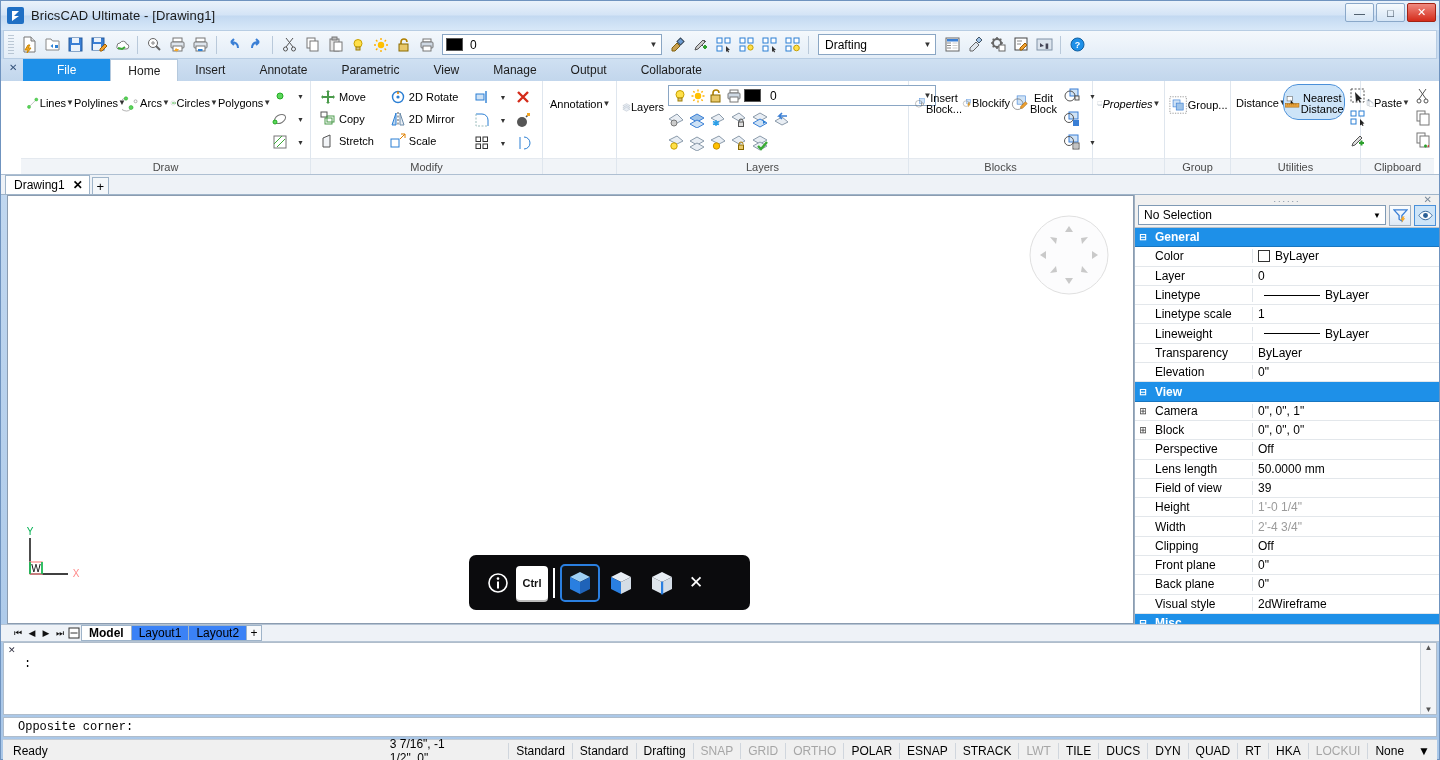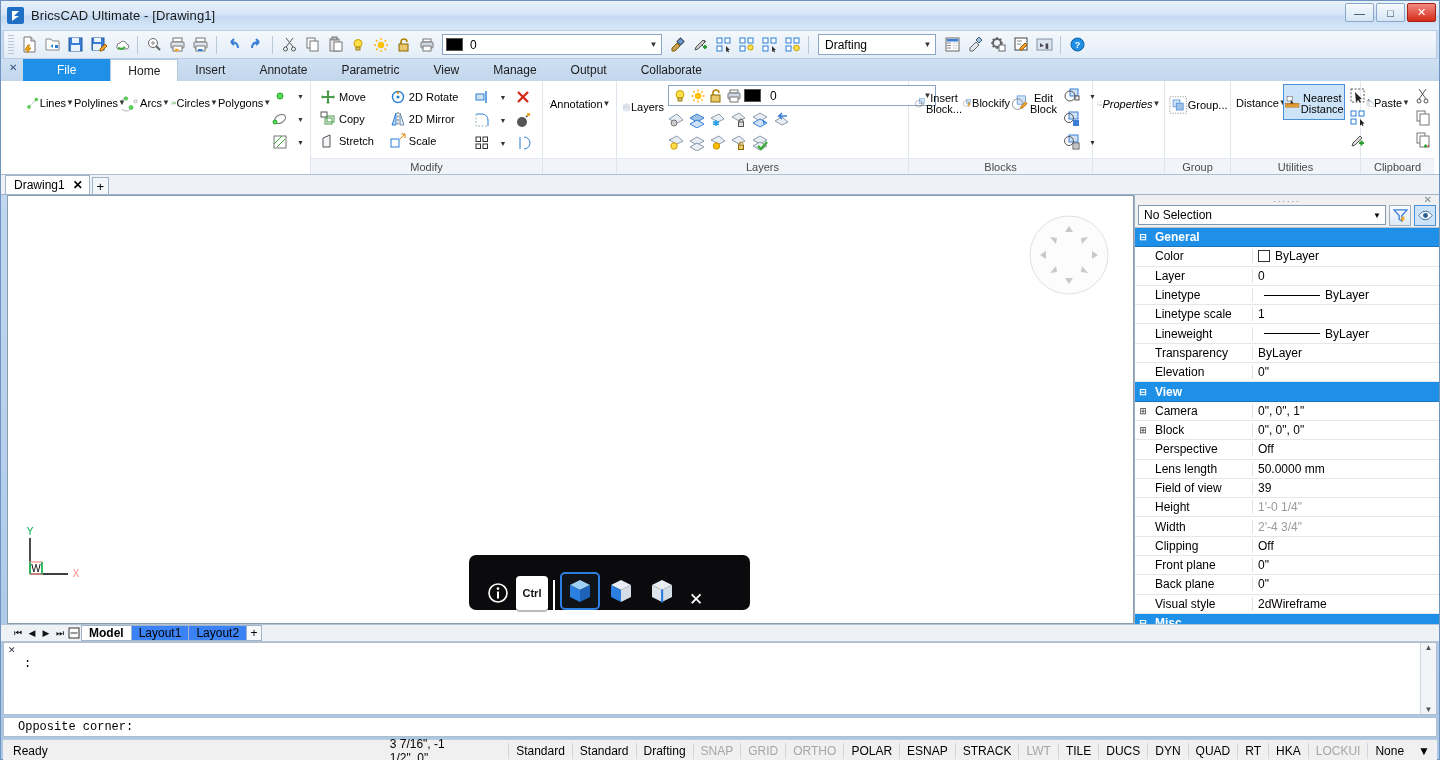--- a/index.html
+++ b/index.html
@@ -136,21 +136,21 @@
 
   
   .main { display:flex; height:429px; }
   .canvas-wrap { position:relative; flex:1; background:#fff; border:1px solid #8b9cb0; margin-left:6px;}
   .lookfrom { position:absolute; right:23px; top:18px; width:82px;height:82px; }
   .ucs { position:absolute; left:8px; bottom:36px; }
   
   .floatbar {
     position:absolute; left:461px; top:359px;
     width:281px; height:55px; background:#0b0b0d; border-radius:7px;
-    display:flex; align-items:flex-end; padding:0 12px; gap:1px;
+    display:flex; align-items:center; padding:0 12px; gap:1px;
   }
   .fb-btn { width:34px;height:34px;display:flex;align-items:center;justify-content:center;border-radius:4px;}
   .fb-ctrl {
     width:32px;height:34px;background:#fff;border-radius:4px;color:#111;
     font-size:11px;font-weight:bold;display:flex;align-items:center;justify-content:center;
     box-shadow:0 2px 0 #bbb;
   }
   .fb-sep { width:2px;height:30px;background:#fff; margin:0 4px;}
   .fb-cube { width:40px;height:38px;display:flex;align-items:center;justify-content:center;border-radius:5px;}
   .fb-cube.sel { border:2px solid #2a7fe0; background:#101418;}
@@ -564,20 +564,21 @@
             <div class="smallbtn">
                 <svg class="ico-s" viewBox="0 0 16 16">
                   <rect x="2" y="2" width="12" height="12" fill="none" stroke="#777"></rect>
                   <path d="M2 10l8-8M5 13l8-8" stroke="#3aaa35"></path>
                 </svg>
               </div>
             <div class="tiny-arrow">▼</div>
           </div>
         </div>
       </div>
+      <div class="rgrp-title">Draw</div>
     </div>
 
     <div class="rgrp" style="width:232px;">
       <div class="rgrp-body" style="padding-top:5px;">
         <div class="col3">
           <div class="smallbtn">
             <svg class="ico-s" viewBox="0 0 16 16">
                 <path d="M8 1l2 2H9v4h4V6l2 2-2 2V9H9v4h1l-2 2-2-2h1V9H3v1L1 8l2-2v1h4V3H6z" fill="#4a9a4a"></path>
               </svg>
             <span>Move</span>
@@ -882,21 +883,21 @@
           <svg class="ico" viewBox="0 0 32 32">
               <path d="M4 8h24M4 5v6M28 5v6" stroke="#333"></path>
               <rect x="3" y="15" width="26" height="8" fill="#e8a33d" stroke="#a06000"></rect>
               <g stroke="#a06000">
                 <path d="M7 15v4M11 15v4M15 15v4M19 15v4M23 15v4"></path>
               </g>
             </svg>
           <div class="lbl">Distance</div>
           <div class="car">▼</div>
         </div>
-        <div class="bigbtn sel" style="width:60px;">
+        <div class="bigbtn sel" style="width:60px;border-radius:14px;">
           <svg class="ico" viewBox="0 0 32 32">
               <rect x="6" y="3" width="10" height="9" fill="#fff" stroke="#555"></rect>
               <path d="M13 9l9 12-3.4-1.1-1.6 4-2.2-5.6-3 2z" fill="#111" stroke="#fff" stroke-width=".8"></path>
               <rect x="3" y="17" width="26" height="7" fill="#e8a33d" stroke="#a06000"></rect>
               <g stroke="#a06000">
                 <path d="M7 17v3.5M11 17v3.5M15 17v3.5M19 17v3.5M23 17v3.5"></path>
               </g>
             </svg>
           <div class="lbl">Nearest Distance</div>
         </div>

